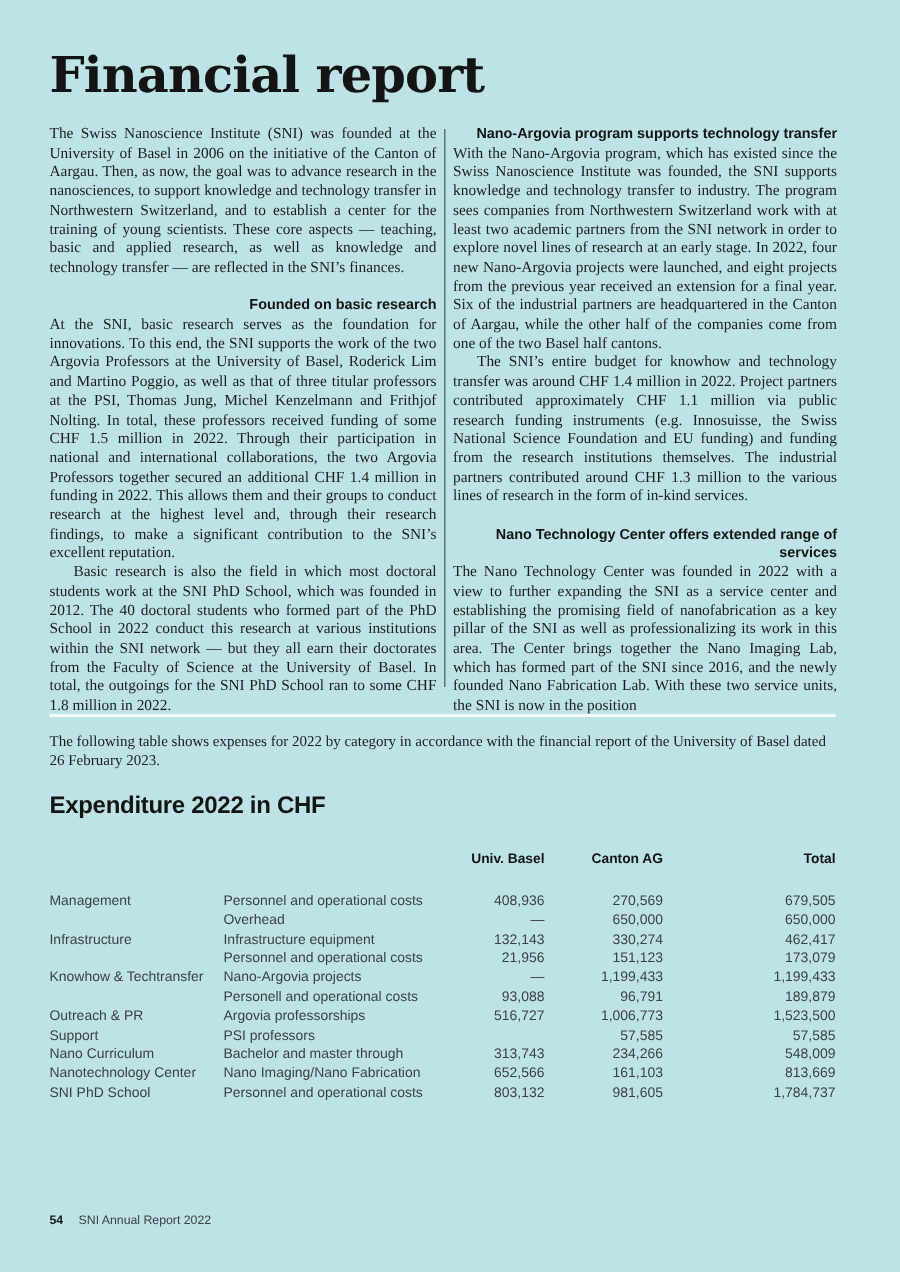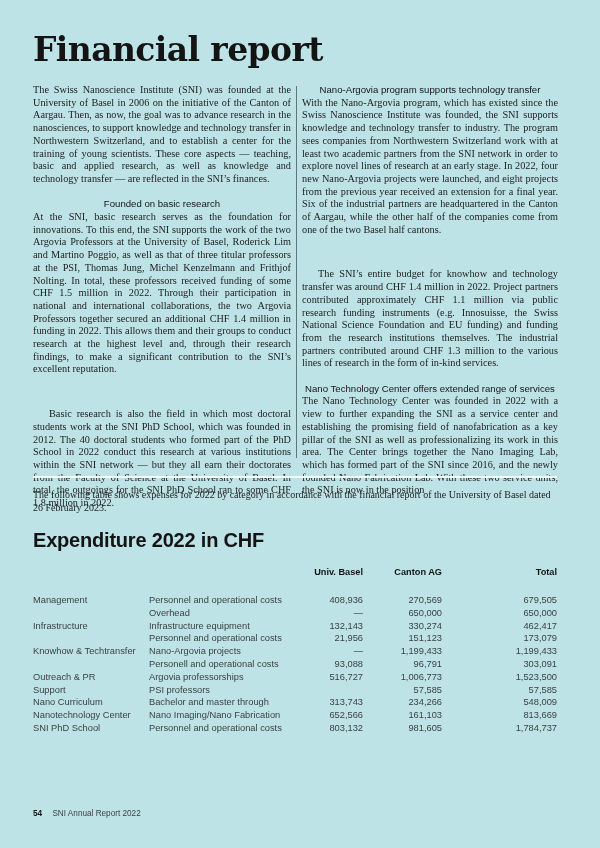--- a/index.html
+++ b/index.html
@@ -38,29 +38,29 @@
     }
     .col-left { left: 33px; }
     .col-right { left: 302px; width: 256px; }
     .col-divider {
       position: absolute;
       left: 296px; top: 86px;
       width: 1px; height: 372px;
       background: #5f7577;
     }
     .col p { margin: 0; }
-    .col p.indent { text-indent: 16px; margin-top: 32px; }
+    .col p.indent { text-indent: 16px; }
     .col h3 {
       font-family: "Liberation Sans", sans-serif;
-      font-weight: normal;
+      font-weight: bold;
       font-size: 9.6px;
       line-height: 12.7px;
       color: #141414;
       margin: 0;
-      text-align: center;
+      text-align: right;
     }
     .col .gap { height: 12.7px; }
     .hrule {
       position: absolute;
       left: 33px; top: 476px;
       width: 524px; height: 2px;
       background: #f4fbfb;
     }
     .intro {
       position: absolute;
@@ -69,21 +69,21 @@
       font-family: "Liberation Serif", serif;
       font-size: 10px;
       line-height: 12.6px;
       color: #1c1c1c;
     }
     .exp-title {
       position: absolute;
       left: 33px; top: 529px;
       font-family: "Liberation Sans", sans-serif;
       font-weight: bold;
-      font-size: 20px;
+      font-size: 16px;
       color: #141414;
       letter-spacing: -0.2px;
     }
     .table {
       position: absolute;
       left: 33px; top: 566px;
       width: 524px;
       font-family: "Liberation Sans", sans-serif;
       font-size: 9.3px;
       color: #3a3f40;
@@ -204,21 +204,21 @@
         <span class="c-item">Nano-Argovia projects</span>
         <span class="c-uni">—</span>
         <span class="c-can">1,199,433</span>
         <span class="c-tot">1,199,433</span>
       </div>
       <div class="trow">
         <span class="c-cat"></span>
         <span class="c-item">Personell and operational costs</span>
         <span class="c-uni">93,088</span>
         <span class="c-can">96,791</span>
-        <span class="c-tot">303,091</span>
+        <span class="c-tot">189,879</span>
       </div>
       <div class="trow">
         <span class="c-cat">Outreach &amp; PR</span>
         <span class="c-item">Argovia professorships</span>
         <span class="c-uni">516,727</span>
         <span class="c-can">1,006,773</span>
         <span class="c-tot">1,523,500</span>
       </div>
       <div class="trow">
         <span class="c-cat">Support</span>

